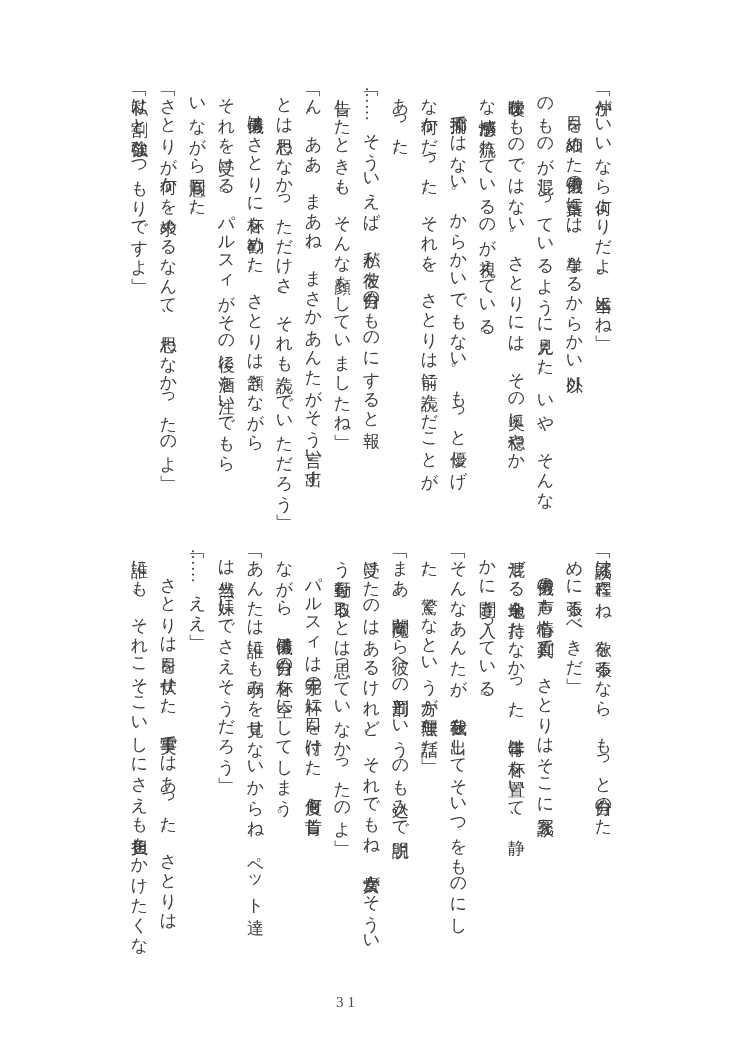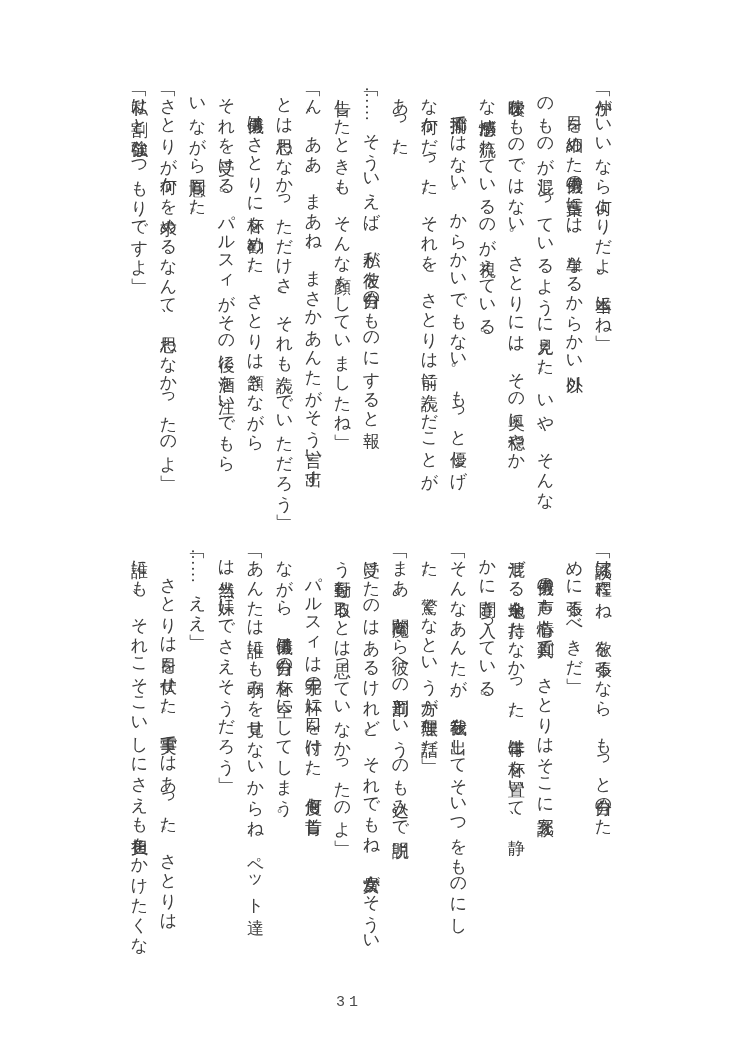--- a/index.html
+++ b/index.html
@@ -43,21 +43,21 @@
     right: 118px;
     height: 440px;
   }
   .pagenum {
     position: absolute;
     top: 994px;
     left: 336px;
     font-size: 15px;
     letter-spacing: 4px;
     color: #4a4a4a;
-    font-family: Liberation Mono, monospace;
+    font-family: Liberation Serif, serif;
   }
 </style>
 </head>
 <body>
 
 <div class="page">
 
   <div class="vblock" id="upper-block">
     <div class="tline">「仲がいいなら何よりだよ、本当にね」</div>
     <div class="tline">　目を細めた勇儀の言葉には、単なるからかい以外</div>

